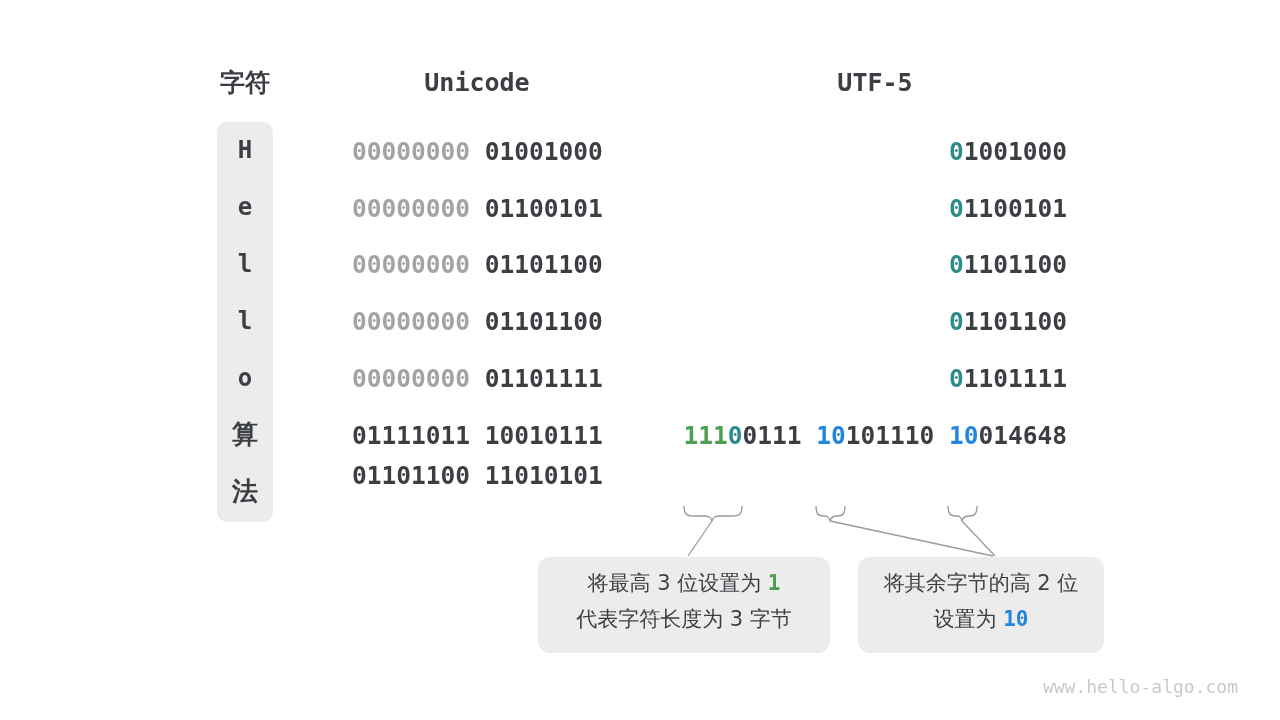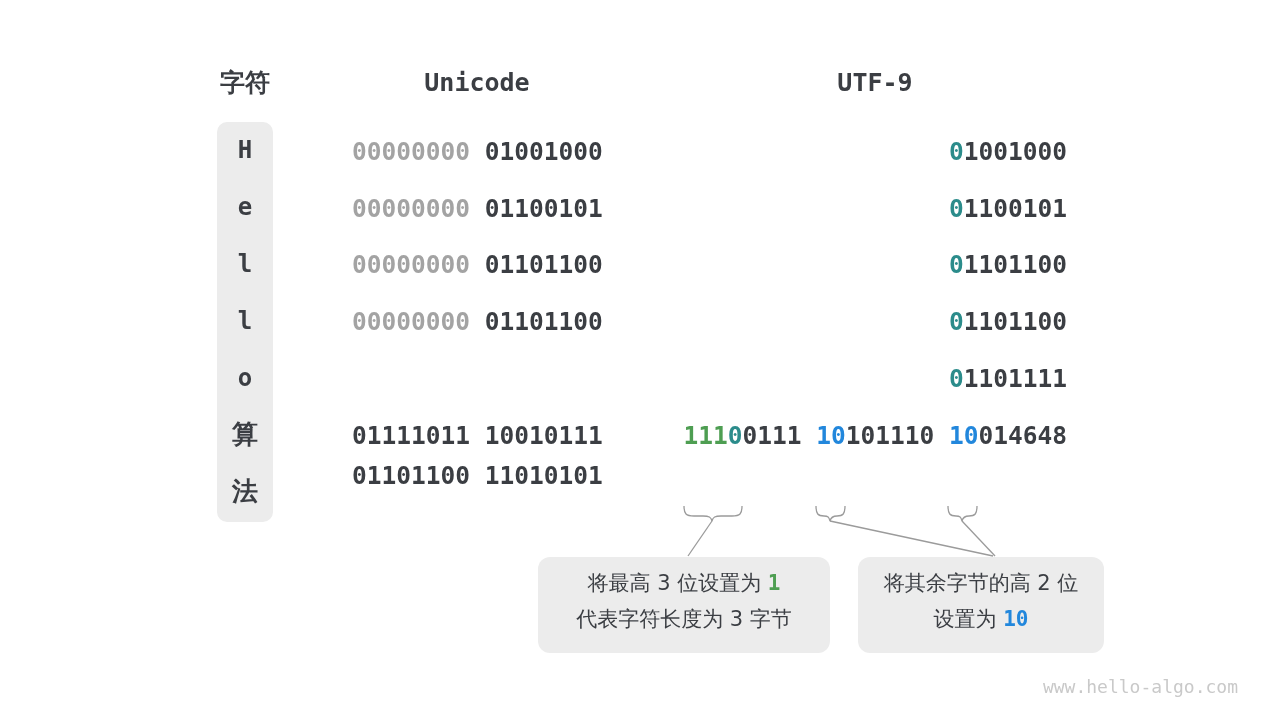--- a/index.html
+++ b/index.html
@@ -50,21 +50,21 @@
        font-family:"DejaVu Sans Mono","Liberation Mono",monospace;
        font-size:18px;color:var(--watermark);}
 </style>
 </head>
 <body>
 
 <div class="canvas">
 
   <div class="hdr" id="hdr-char">字符</div>
   <div class="hdr mono" id="hdr-unicode">Unicode</div>
-  <div class="hdr mono" id="hdr-utf8">UTF-9</div>
+  <div class="hdr mono" id="hdr-utf8">UTF-5</div>
 
   <div id="char-column">
       <div class="char-cell latin" style="top: 0px;">H</div>
       <div class="char-cell latin" style="top: 56.8px;">e</div>
       <div class="char-cell latin" style="top: 113.6px;">l</div>
       <div class="char-cell latin" style="top: 170.4px;">l</div>
       <div class="char-cell latin" style="top: 227.2px;">o</div>
       <div class="char-cell cjk" style="top: 284px;">算</div>
       <div class="char-cell cjk" style="top: 340.8px;">法</div>
     </div>
@@ -80,20 +80,21 @@
       </div>
       <div class="enc-row" style="top: 236.1px;">
         <span class="val unicode-value"><span class="c-gray">00000000</span><span class="c-dark"> 01101100</span></span>
         <span class="val utf8-value"><span class="c-teal">0</span><span class="c-dark">1101100</span></span>
       </div>
       <div class="enc-row" style="top: 292.9px;">
         <span class="val unicode-value"><span class="c-gray">00000000</span><span class="c-dark"> 01101100</span></span>
         <span class="val utf8-value"><span class="c-teal">0</span><span class="c-dark">1101100</span></span>
       </div>
       <div class="enc-row" style="top: 349.7px;">
+        <span class="val unicode-value"><span class="c-gray">00000000</span><span class="c-dark"> 01101111</span></span>
         <span class="val utf8-value"><span class="c-teal">0</span><span class="c-dark">1101111</span></span>
       </div>
       <div class="enc-row" style="top: 406.5px;">
         <span class="val unicode-value"><span class="c-dark">01111011 10010111</span></span>
         <span class="val utf8-value"><span class="c-green">111</span><span class="c-teal">0</span><span class="c-dark">0111 </span><span class="c-blue">10</span><span class="c-dark">101110 </span><span class="c-blue">10</span><span class="c-dark">014648</span></span>
       </div>
       <div class="enc-row" style="top: 447px;">
         <span class="val unicode-value"><span class="c-dark">01101100 11010101</span></span>
       </div>
     </div>

